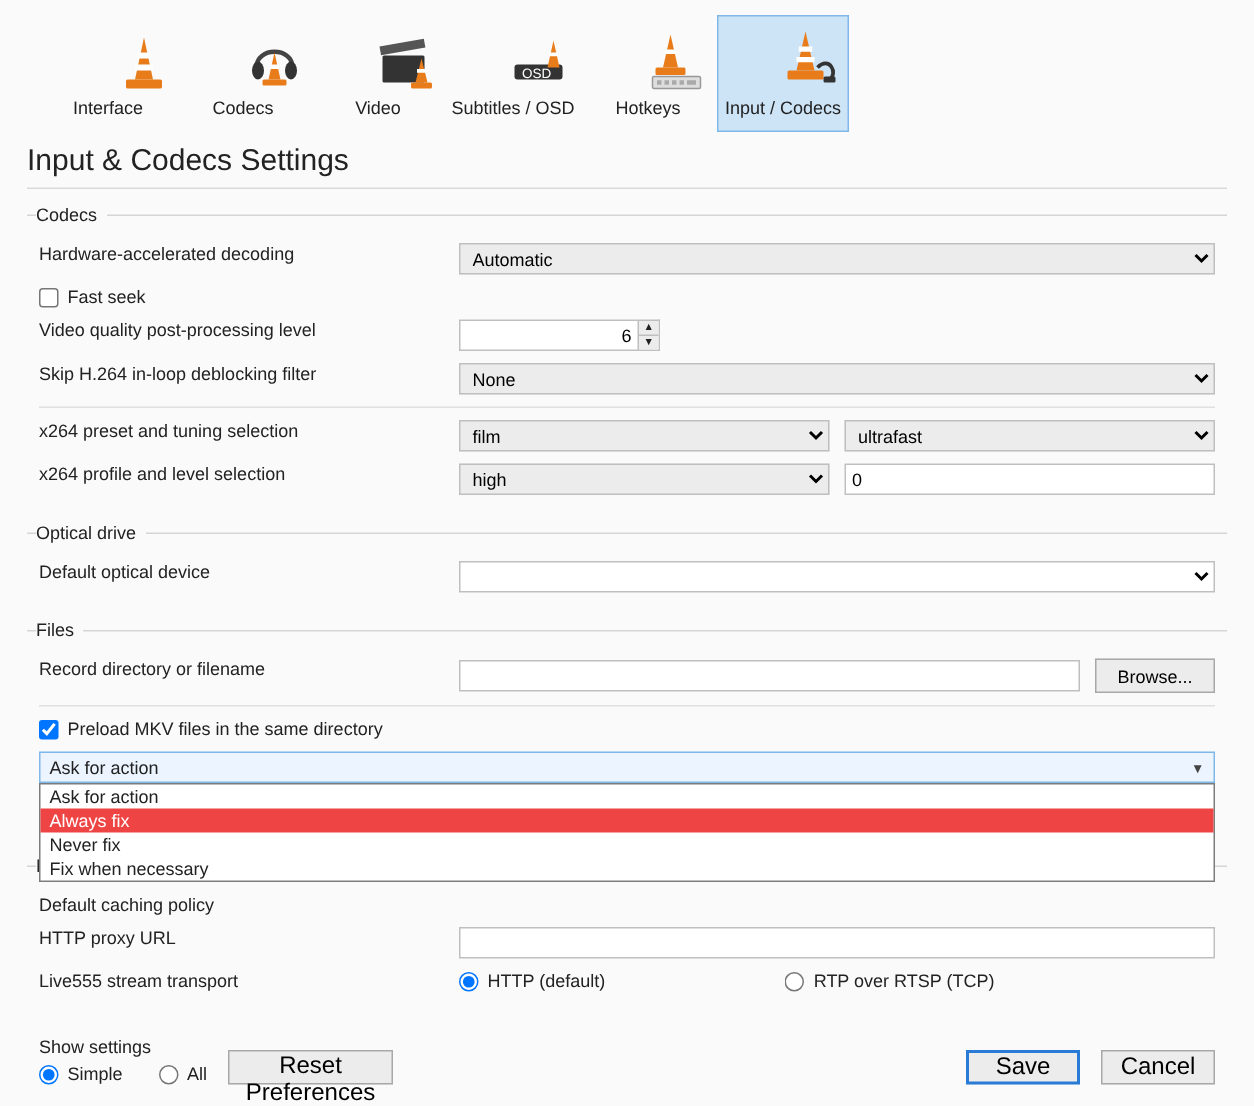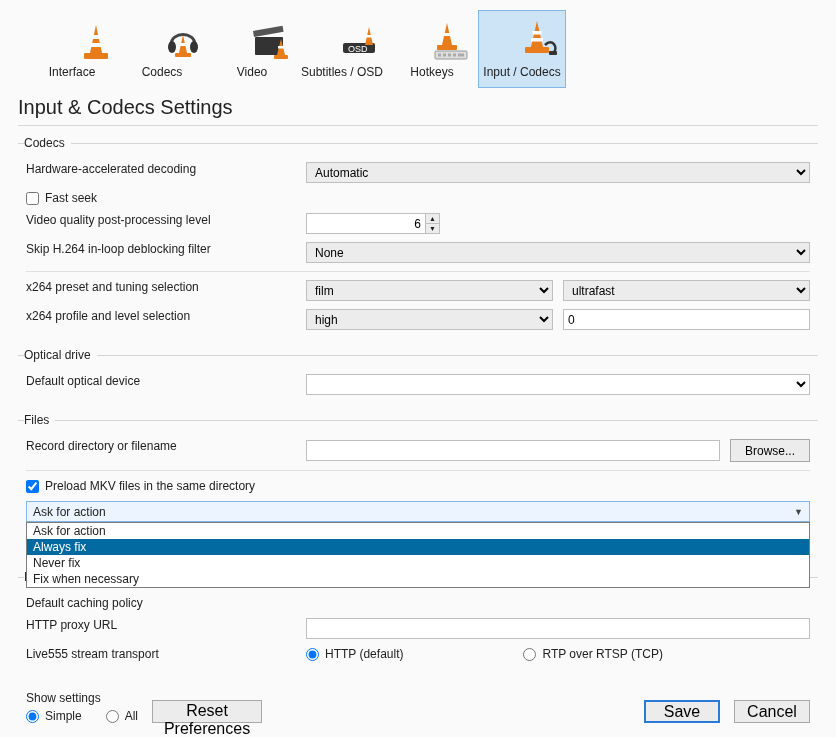--- a/index.html
+++ b/index.html
@@ -169,21 +169,21 @@
   right: 0;
   background: #fff;
   border: 1px solid #7c7c7c;
   z-index: 10;
 }
 .dd-item {
   padding: 1px 6px;
   cursor: pointer;
 }
 .dd-item.highlighted {
-  background: #0369a1;
+  background: #ef4444;
   color: #fff;
 }
 .radio-group {
   display: flex;
   align-items: center;
   gap: 6px;
 }
 .footer {
   display: flex;
   align-items: flex-end;

